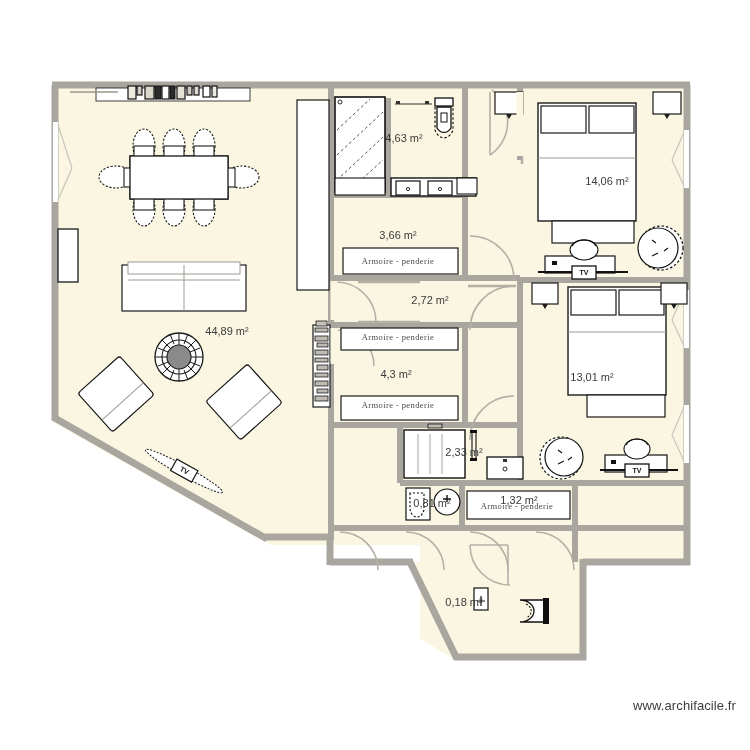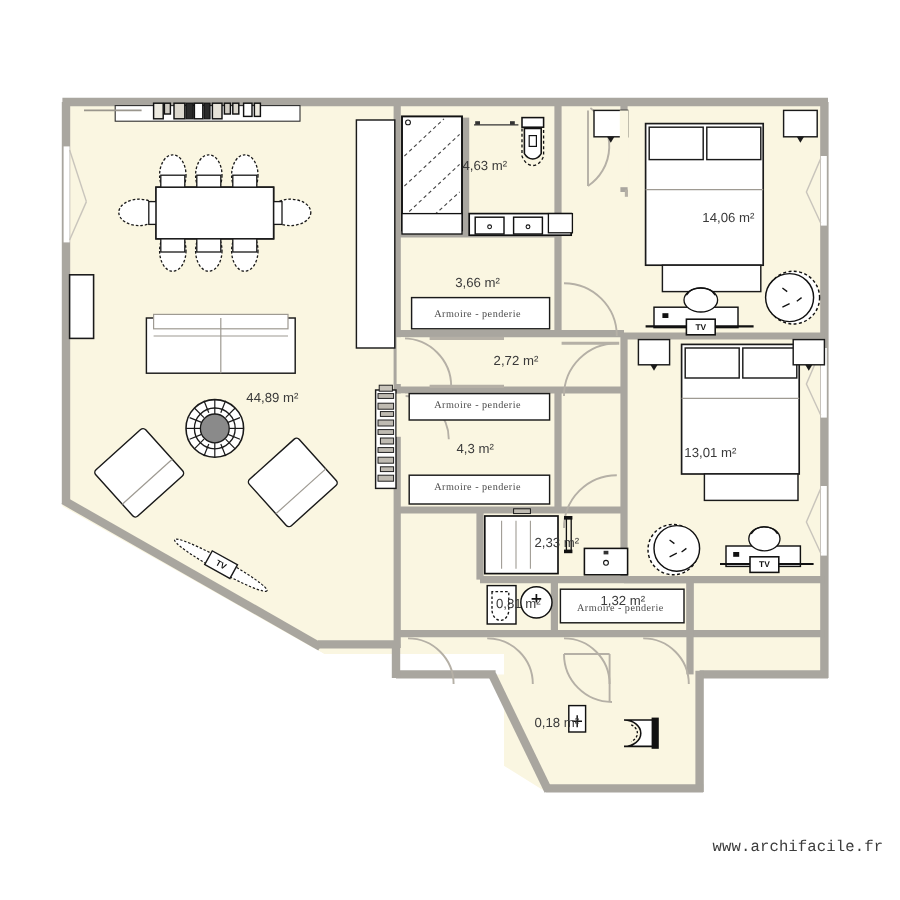--- a/index.html
+++ b/index.html
@@ -46,21 +46,21 @@
     font-size: 7px;
     fill: #111;
     text-anchor: middle;
     dominant-baseline: middle;
     font-weight: bold;
   }
   #watermark {
     position: absolute;
     right: 14px;
     bottom: 37px;
-    font-family: Liberation Mono, monospace;
+    font-family: Liberation Sans, sans-serif;
     font-size: 13px;
     color: #3c3c3c;
     letter-spacing: 0.1px;
     margin-top: 48px;
   }
 </style>
 </head>
 <body>
 
 <div id="plan-root">

